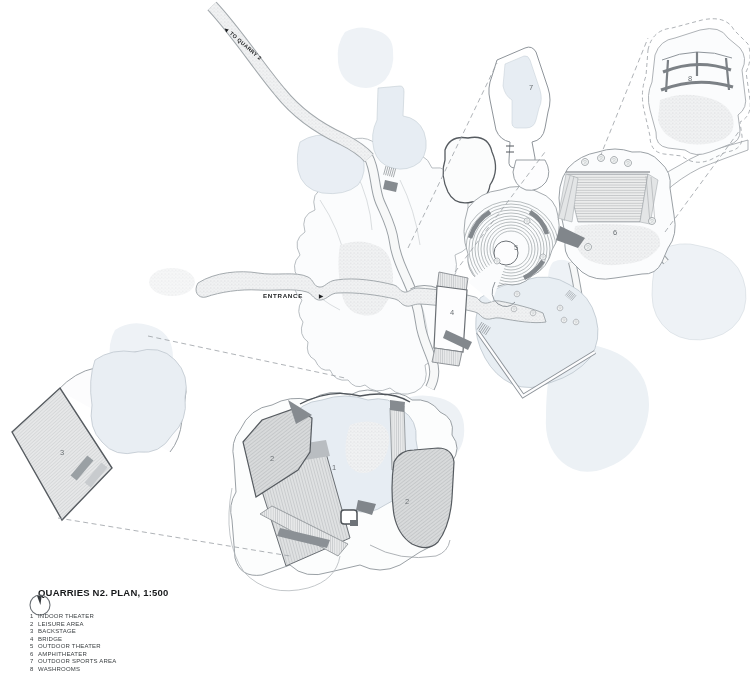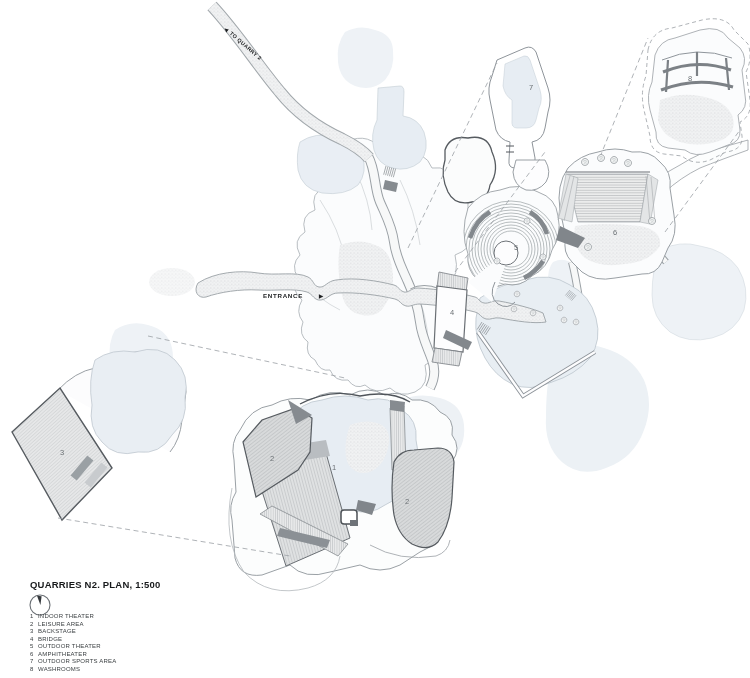--- a/index.html
+++ b/index.html
@@ -1,20 +1,20 @@
 <!DOCTYPE html>
 <html><head>
 <meta charset="utf-8">
 <style>
   html,body{margin:0;padding:0;background:#ffffff;}
   .frame{position:relative;width:750px;height:678px;background:#ffffff;overflow:hidden;
          font-family:"Liberation Sans",sans-serif;}
   .plan-svg{position:absolute;left:0;top:0;}
   .titleblock{position:absolute;left:30px;top:579px;color:#17191b;}
-  .plan-title{font-size:9.5px;font-weight:bold;letter-spacing:.2px;color:#17191b;margin:0;}
+  .plan-title{font-size:9.5px;font-weight:bold;letter-spacing:.2px;color:#17191b;margin:8px;}
   .compass{position:absolute;left:28px;top:592px;}
   .legend{position:absolute;left:30px;top:613px;margin:0;padding:0;list-style:none;
           font-size:6px;line-height:7.5px;color:#3c4043;letter-spacing:.2px;}
   .legend li{white-space:nowrap;}
   .legend .num{display:inline-block;width:8px;}
   svg text.num{font-family:"Liberation Sans",sans-serif;font-size:7.5px;fill:#6b7074;}
   svg text.waylabel{font-family:"Liberation Sans",sans-serif;font-weight:bold;fill:#1c1e20;}
 </style>
 </head>
 <body>

